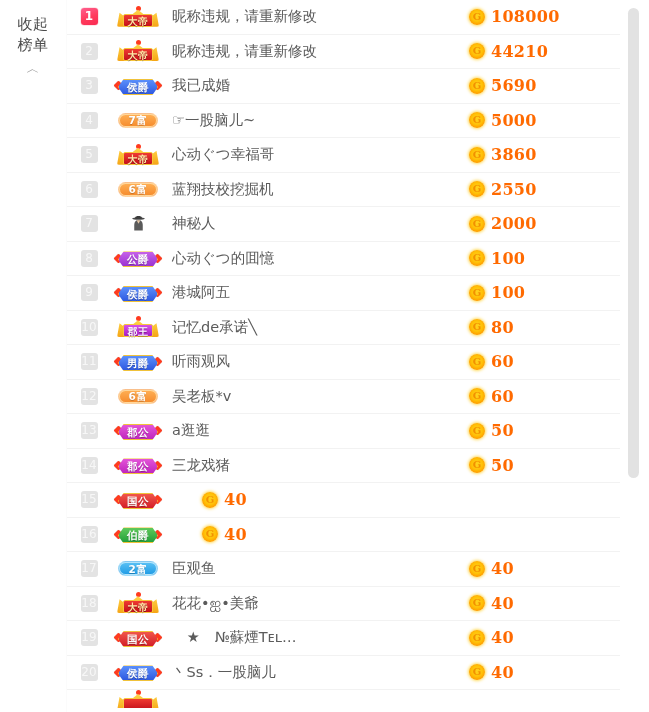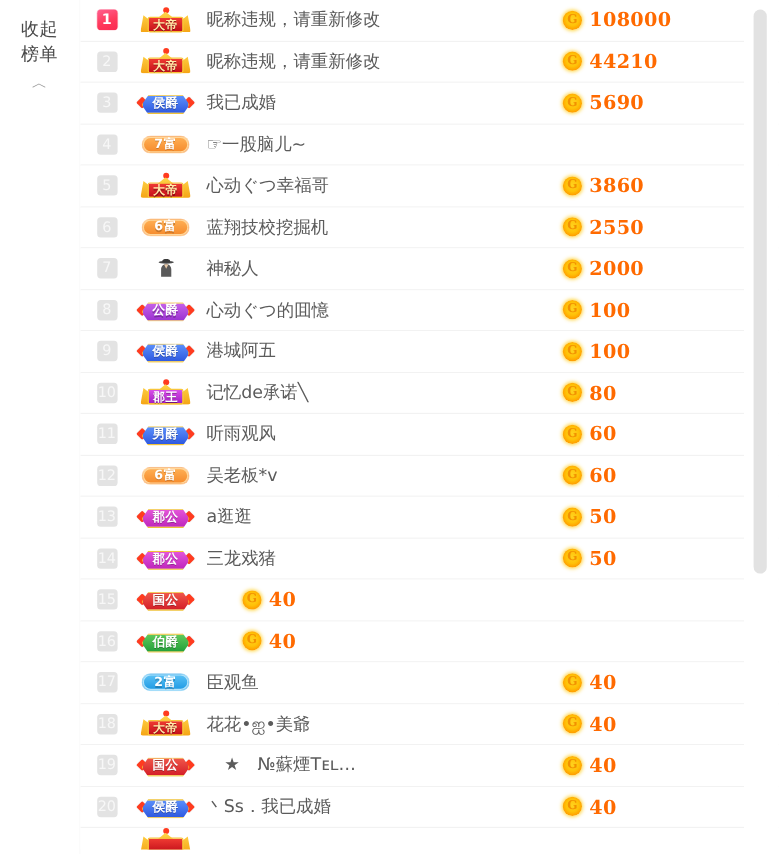--- a/index.html
+++ b/index.html
@@ -76,21 +76,21 @@
   }
 
   
   .plaque{
     position:relative;
     display:inline-flex;align-items:center;justify-content:center;
     height:16px;min-width:40px;padding:0 7px;
     box-sizing:border-box;
     border-radius:3px;
     font-size:10.5px;font-weight:700;color:#fff;
-    font-family:Liberation Serif, serif;
+    font-family:Liberation Sans, sans-serif;
     letter-spacing:.5px;
     border:1.4px solid #f0c23a;
     background:#3b6ef0;
     text-shadow:0 1px 0 rgba(0,0,0,.28);
     line-height:1;
     clip-path:polygon(0% 50%,14% 0%,86% 0%,100% 50%,86% 100%,14% 100%);
   }
   .plaque-wrap{position:relative;display:inline-block;}
   .plaque-wrap .gem{
     position:absolute;top:50%;width:7px;height:7px;margin-top:-3.5px;
@@ -264,20 +264,24 @@
             <span class="coin"></span>
             <span class="amount">5690</span>
           </div>
         </div>
         <div class="row">
           <div class="rank"><span class="chip-g">4</span></div>
           <div class="badge-cell">
             <span class="pill w-orange">7富</span>
           </div>
           <div class="name">☞一股脑儿~</div>
+          <div class="coin-cell">
+            <span class="coin"></span>
+            <span class="amount">5000</span>
+          </div>
         </div>
         <div class="row">
           <div class="rank"><span class="chip-g">5</span></div>
           <div class="badge-cell">
             <span class="crown">
               <span class="dot"></span>
               <span class="body"></span>
               <span class="plate">大帝</span>
             </span>
           </div>
@@ -450,21 +454,21 @@
           <div class="coin-cell">
             <span class="coin"></span>
             <span class="amount">40</span>
           </div>
         </div>
         <div class="row">
           <div class="rank"><span class="chip-g">20</span></div>
           <div class="badge-cell">
             <span class="plaque-wrap"><span class="gem l"></span><span class="gem r"></span><span class="plaque p-blue">侯爵</span></span>
           </div>
-          <div class="name">丶Ss．我已成婚</div>
+          <div class="name">丶Ss．一股脑儿</div>
           <div class="coin-cell">
             <span class="coin"></span>
             <span class="amount">40</span>
           </div>
         </div>
         <div class="row partial">
           <div class="rank"></div>
           <div class="badge-cell">
             <span class="crown">
               <span class="dot"></span>

